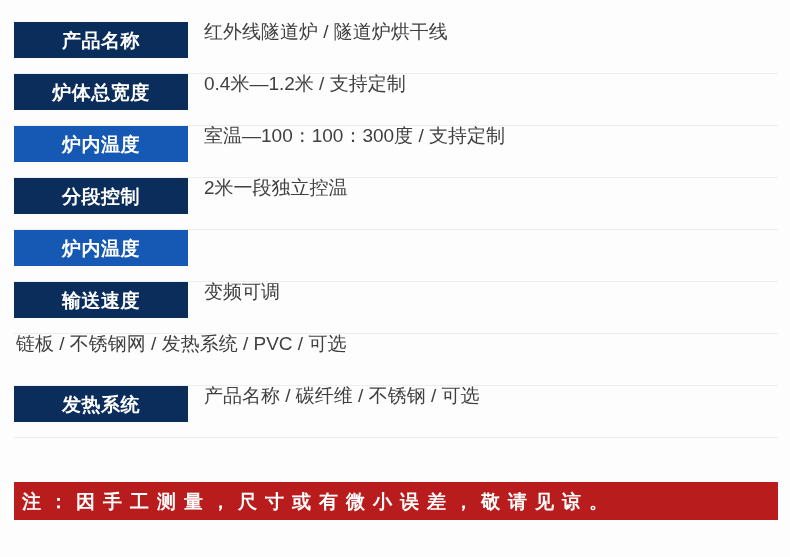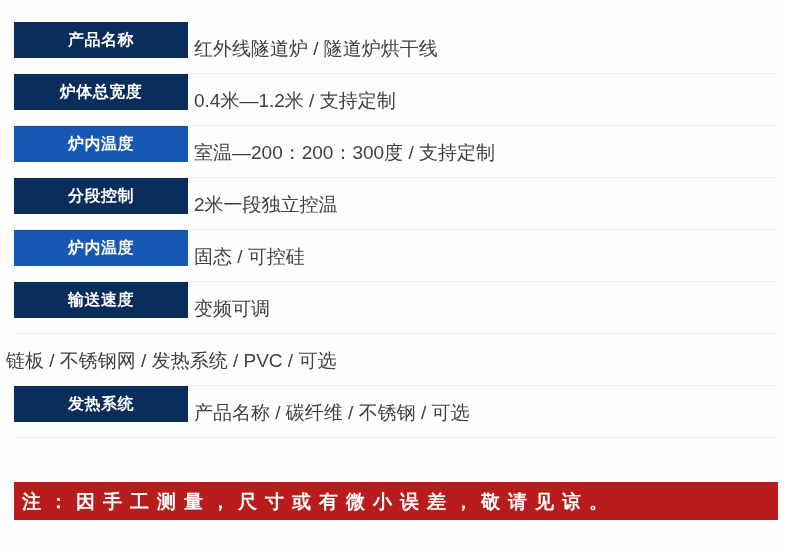--- a/index.html
+++ b/index.html
@@ -48,40 +48,40 @@
     height: 36px;
     margin-left: 14px;
     display: flex;
     align-items: center;
     justify-content: center;
     box-sizing: border-box;
   }
 
   .spec-label-text {
     color: #ffffff;
-    font-size: 16px;
+    font-size: 19px;
     font-weight: bold;
     line-height: 1;
     letter-spacing: 0.5px;
     white-space: nowrap;
   }
 
   .tone-dark .spec-label {
     background: #0b2d5c;
   }
   .tone-bright .spec-label {
     background: #1659b5;
   }
 
   .spec-value {
     flex: 1 1 auto;
     height: 36px;
     display: flex;
-    align-items: flex-end;
-    padding-left: 6px;
+    align-items: flex-start;
+    padding-left: 16px;
     box-sizing: border-box;
   }
 
   .spec-value-text {
     color: #3f3f3f;
     font-size: 19px;
     font-weight: normal;
     line-height: 1;
     white-space: nowrap;
   }
@@ -131,39 +131,36 @@
     <div class="spec-value">
       <span class="spec-value-text">0.4米—1.2米 / 支持定制</span>
     </div>
   </div>
 
   <div class="spec-row tone-bright">
     <div class="spec-label">
       <span class="spec-label-text">炉内温度</span>
     </div>
     <div class="spec-value">
-      <span class="spec-value-text">室温—200：200：300度 / 支持定制</span>
+      <span class="spec-value-text">室温—100：100：300度 / 支持定制</span>
     </div>
   </div>
 
   <div class="spec-row tone-dark">
     <div class="spec-label">
       <span class="spec-label-text">分段控制</span>
     </div>
     <div class="spec-value">
       <span class="spec-value-text">2米一段独立控温</span>
     </div>
   </div>
 
   <div class="spec-row tone-bright">
     <div class="spec-label">
       <span class="spec-label-text">炉内温度</span>
-    </div>
-    <div class="spec-value">
-      <span class="spec-value-text">固态 / 可控硅</span>
     </div>
   </div>
 
   <div class="spec-row tone-dark">
     <div class="spec-label">
       <span class="spec-label-text">输送速度</span>
     </div>
     <div class="spec-value">
       <span class="spec-value-text">变频可调</span>
     </div>

